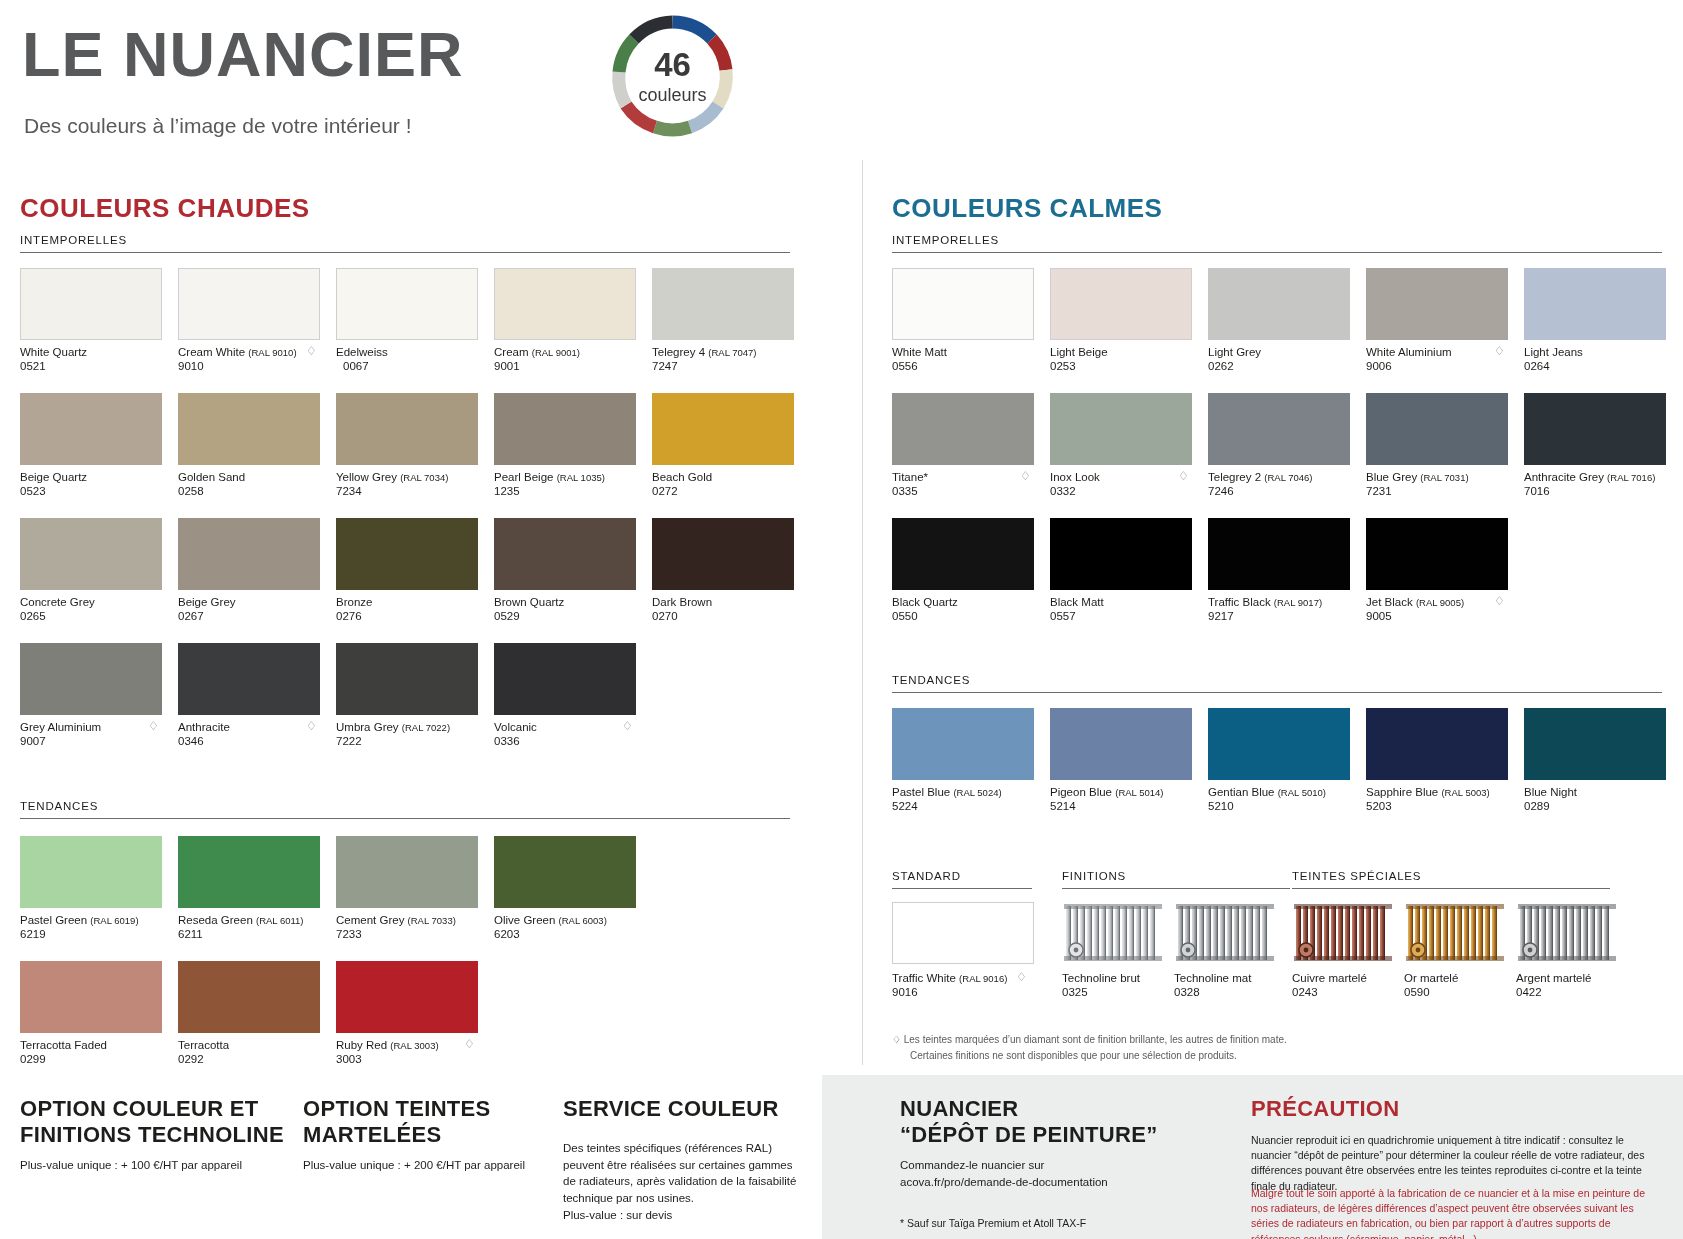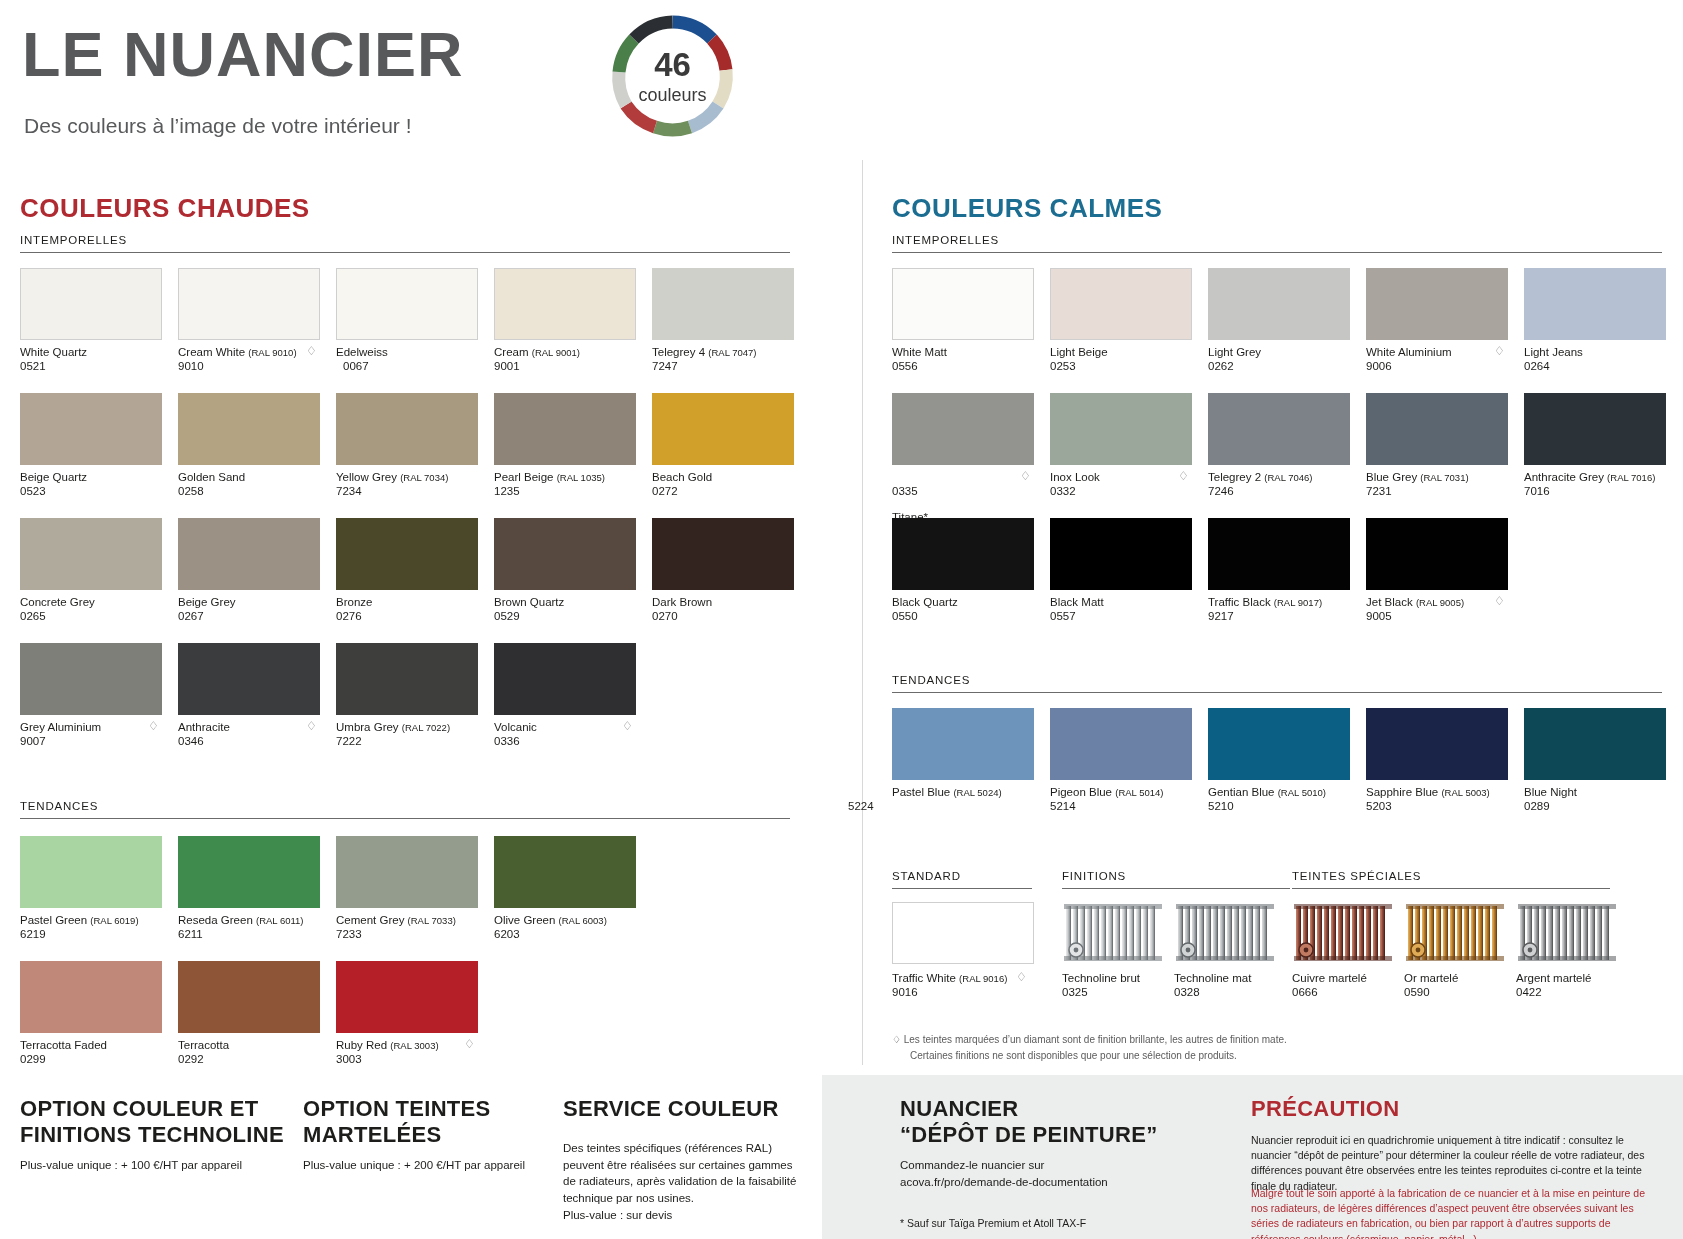--- a/index.html
+++ b/index.html
@@ -309,21 +309,21 @@
     <div class="sw-code" style="left: 1366px; top: 360px;">9006</div>
     <div class="diamond" style="left: 1494px; top: 344px;">♢</div>
     <div class="swatch" style="left: 1524px; top: 268px;">
       <span class="chip" style="background: rgb(181, 192, 210);"></span>
     </div>
     <div class="sw-name" style="left: 1524px; top: 346px;"><span>Light Jeans</span></div>
     <div class="sw-code" style="left: 1524px; top: 360px;">0264</div>
     <div class="swatch" style="left: 892px; top: 393px;">
       <span class="chip" style="background: rgb(147, 147, 143);"></span>
     </div>
-    <div class="sw-name" style="left: 892px; top: 471px; margin-top: 40px;"><span>Titane*</span></div>
+    <div class="sw-name" style="left: 892px; top: 471px;"><span>Titane*</span></div>
     <div class="sw-code" style="left: 892px; top: 485px;">0335</div>
     <div class="diamond" style="left: 1020px; top: 469px;">♢</div>
     <div class="swatch" style="left: 1050px; top: 393px;">
       <span class="chip" style="background: rgb(155, 167, 154);"></span>
     </div>
     <div class="sw-name" style="left: 1050px; top: 471px;"><span>Inox Look</span></div>
     <div class="sw-code" style="left: 1050px; top: 485px;">0332</div>
     <div class="diamond" style="left: 1178px; top: 469px;">♢</div>
     <div class="swatch" style="left: 1208px; top: 393px;">
       <span class="chip" style="background: rgb(124, 130, 135);"></span>
@@ -358,21 +358,21 @@
     <div class="swatch" style="left: 1366px; top: 518px;">
       <span class="chip" style="background: rgb(1, 1, 1);"></span>
     </div>
     <div class="sw-name" style="left: 1366px; top: 596px;"><span>Jet Black</span> <span class="ral">(RAL 9005)</span></div>
     <div class="sw-code" style="left: 1366px; top: 610px;">9005</div>
     <div class="diamond" style="left: 1494px; top: 594px;">♢</div>
     <div class="swatch" style="left: 892px; top: 708px;">
       <span class="chip" style="background: rgb(109, 149, 188);"></span>
     </div>
     <div class="sw-name" style="left: 892px; top: 786px;"><span>Pastel Blue</span> <span class="ral">(RAL 5024)</span></div>
-    <div class="sw-code" style="left: 848px; top: 800px;">5224</div>
+    <div class="sw-code" style="left: 892px; top: 800px;">5224</div>
     <div class="swatch" style="left: 1050px; top: 708px;">
       <span class="chip" style="background: rgb(107, 130, 166);"></span>
     </div>
     <div class="sw-name" style="left: 1050px; top: 786px;"><span>Pigeon Blue</span> <span class="ral">(RAL 5014)</span></div>
     <div class="sw-code" style="left: 1050px; top: 800px;">5214</div>
     <div class="swatch" style="left: 1208px; top: 708px;">
       <span class="chip" style="background: rgb(11, 95, 133);"></span>
     </div>
     <div class="sw-name" style="left: 1208px; top: 786px;"><span>Gentian Blue</span> <span class="ral">(RAL 5010)</span></div>
     <div class="sw-code" style="left: 1208px; top: 800px;">5210</div>
@@ -534,21 +534,21 @@
         <rect x="88" y="4" width="5" height="54" fill="#8e4a3a"></rect>
         <rect x="88" y="4" width="1.6" height="54" fill="#c07a62"></rect>
         <rect x="91.6" y="4" width="1.4" height="54" fill="#4e241c"></rect>
     <rect x="2" y="2" width="98" height="5" fill="#4e241c" opacity="0.55"></rect>
     <rect x="2" y="54" width="98" height="5" fill="#4e241c" opacity="0.55"></rect>
     <circle cx="14" cy="48" r="7" fill="#c07a62" stroke="#4e241c" stroke-width="1.5"></circle>
     <circle cx="14" cy="48" r="2.4" fill="#4e241c"></circle>
   </svg>
     </div>
     <div class="sw-name" style="left: 1292px; top: 972px;">Cuivre martelé</div>
-    <div class="sw-code" style="left: 1292px; top: 986px;">0666</div>
+    <div class="sw-code" style="left: 1292px; top: 986px;">0243</div>
     <div class="rad" style="left: 1404px; top: 902px; width: 104px;">
       <svg width="104" height="62" viewBox="0 0 104 62">
     <rect x="0" y="0" width="104" height="62" fill="#ffffff"></rect>
     <rect x="4" y="4" width="5" height="54" fill="#b5782a"></rect>
         <rect x="4" y="4" width="1.6" height="54" fill="#e0ab56"></rect>
         <rect x="7.6" y="4" width="1.4" height="54" fill="#6d4414"></rect>
         <rect x="11" y="4" width="5" height="54" fill="#b5782a"></rect>
         <rect x="11" y="4" width="1.6" height="54" fill="#e0ab56"></rect>
         <rect x="14.6" y="4" width="1.4" height="54" fill="#6d4414"></rect>
         <rect x="18" y="4" width="5" height="54" fill="#b5782a"></rect>

